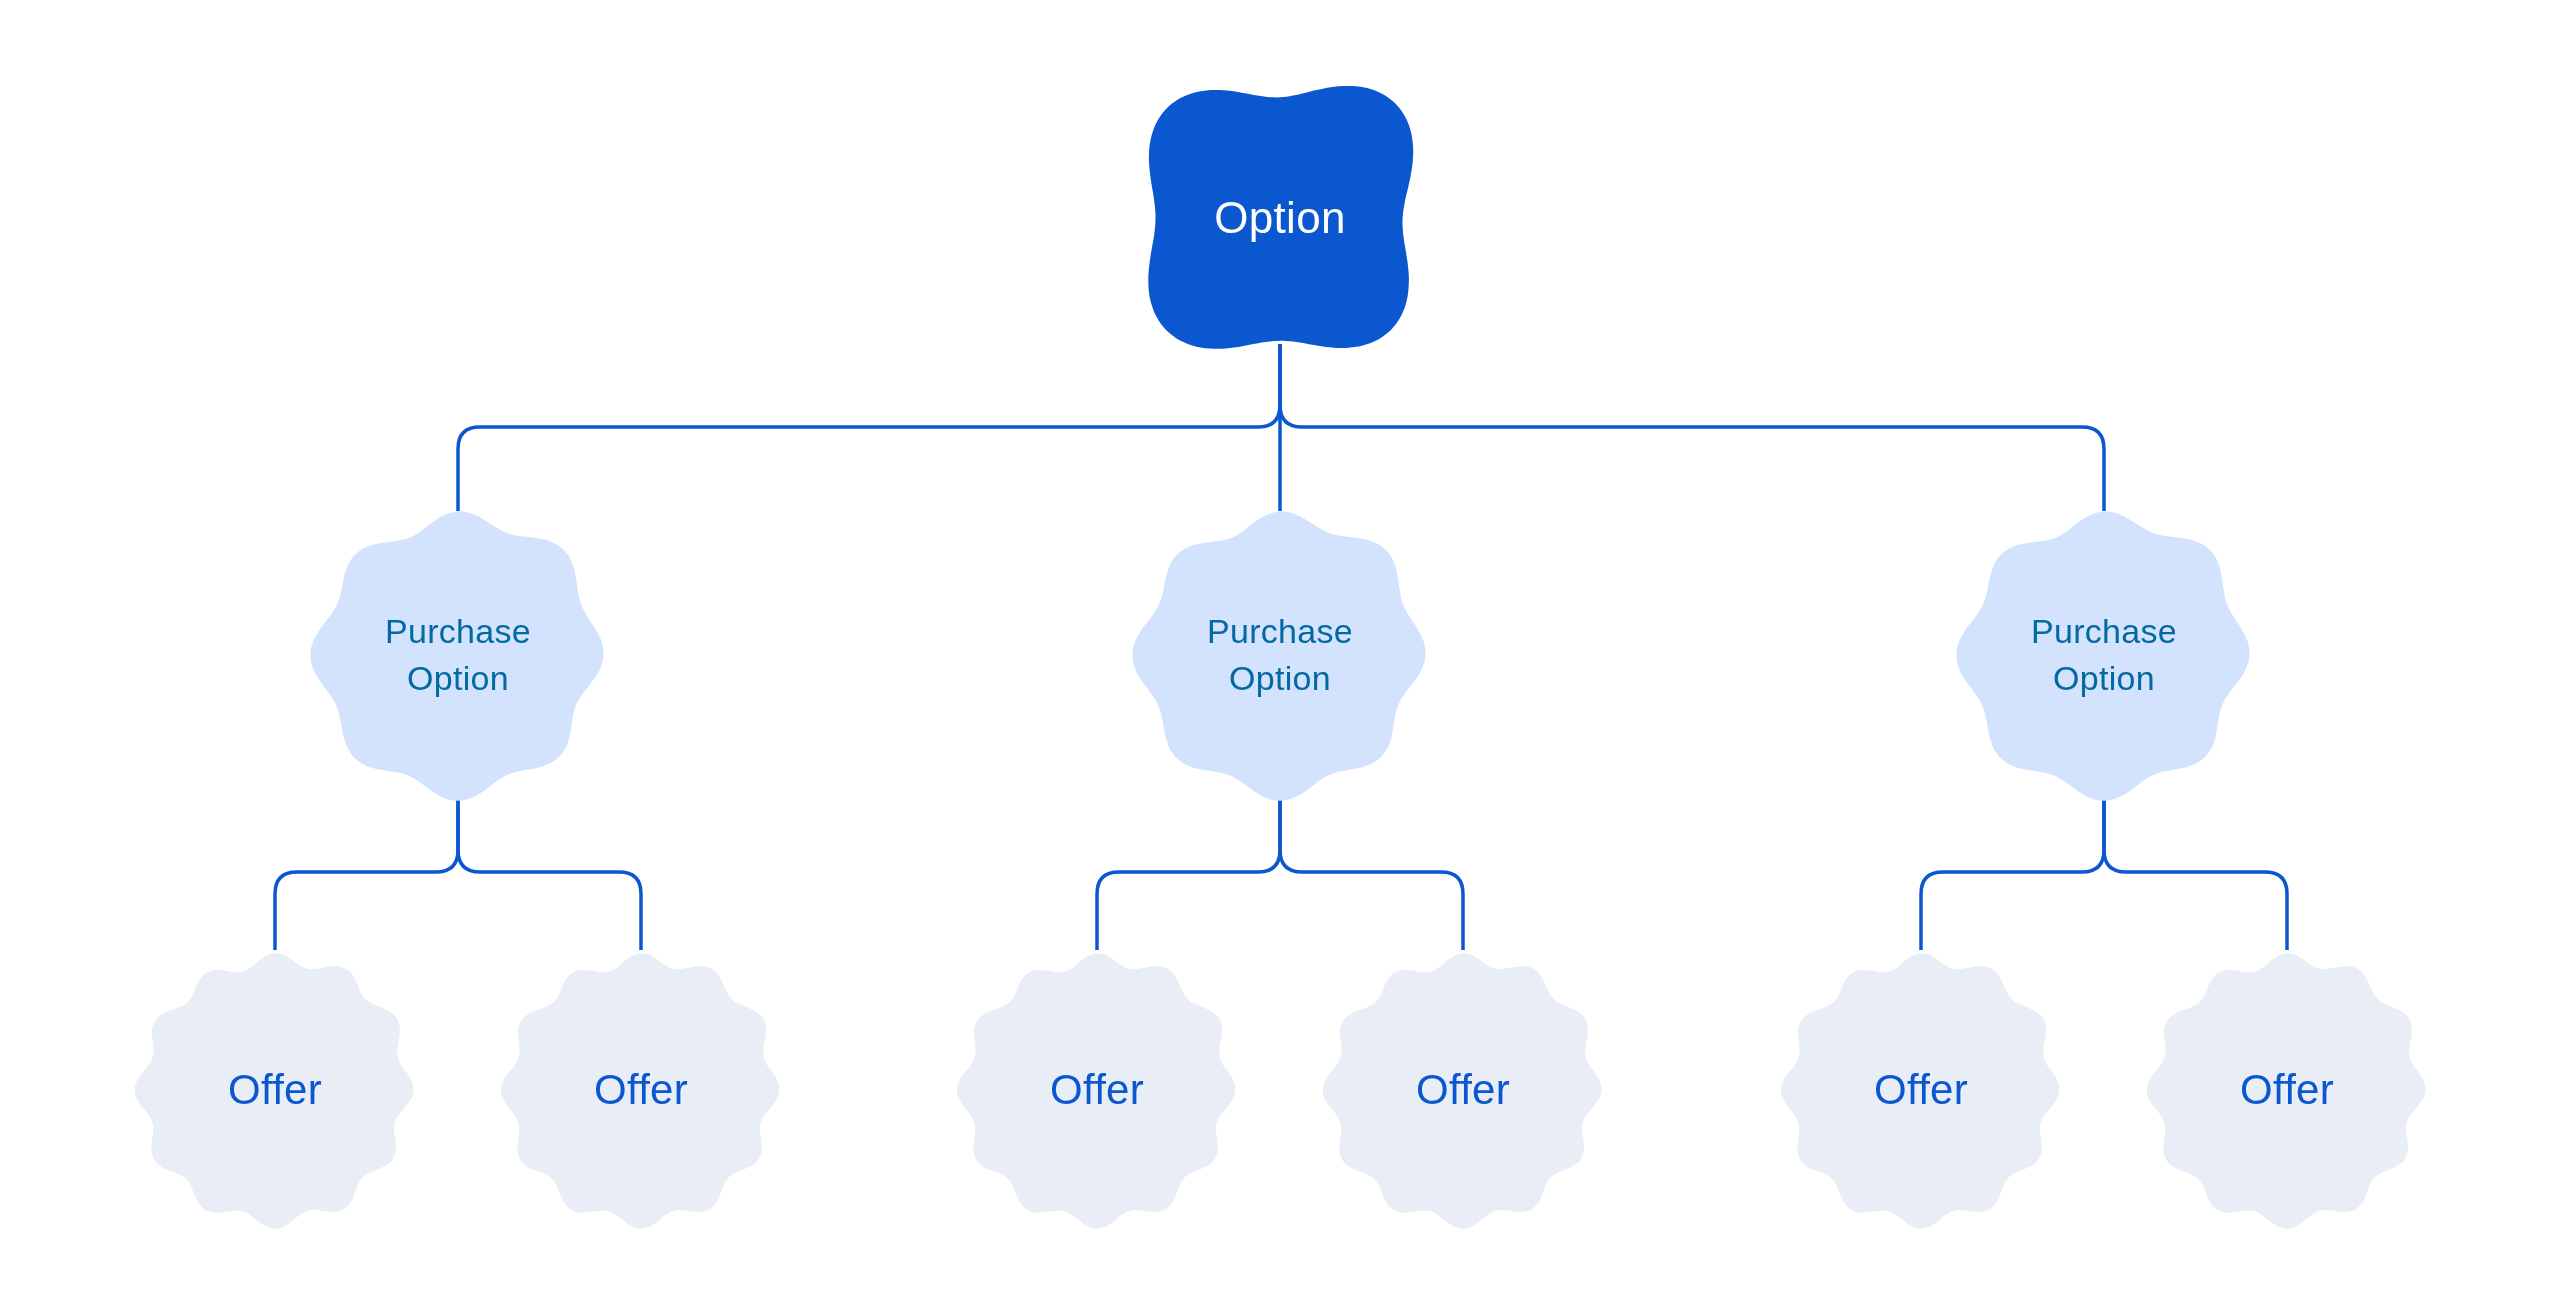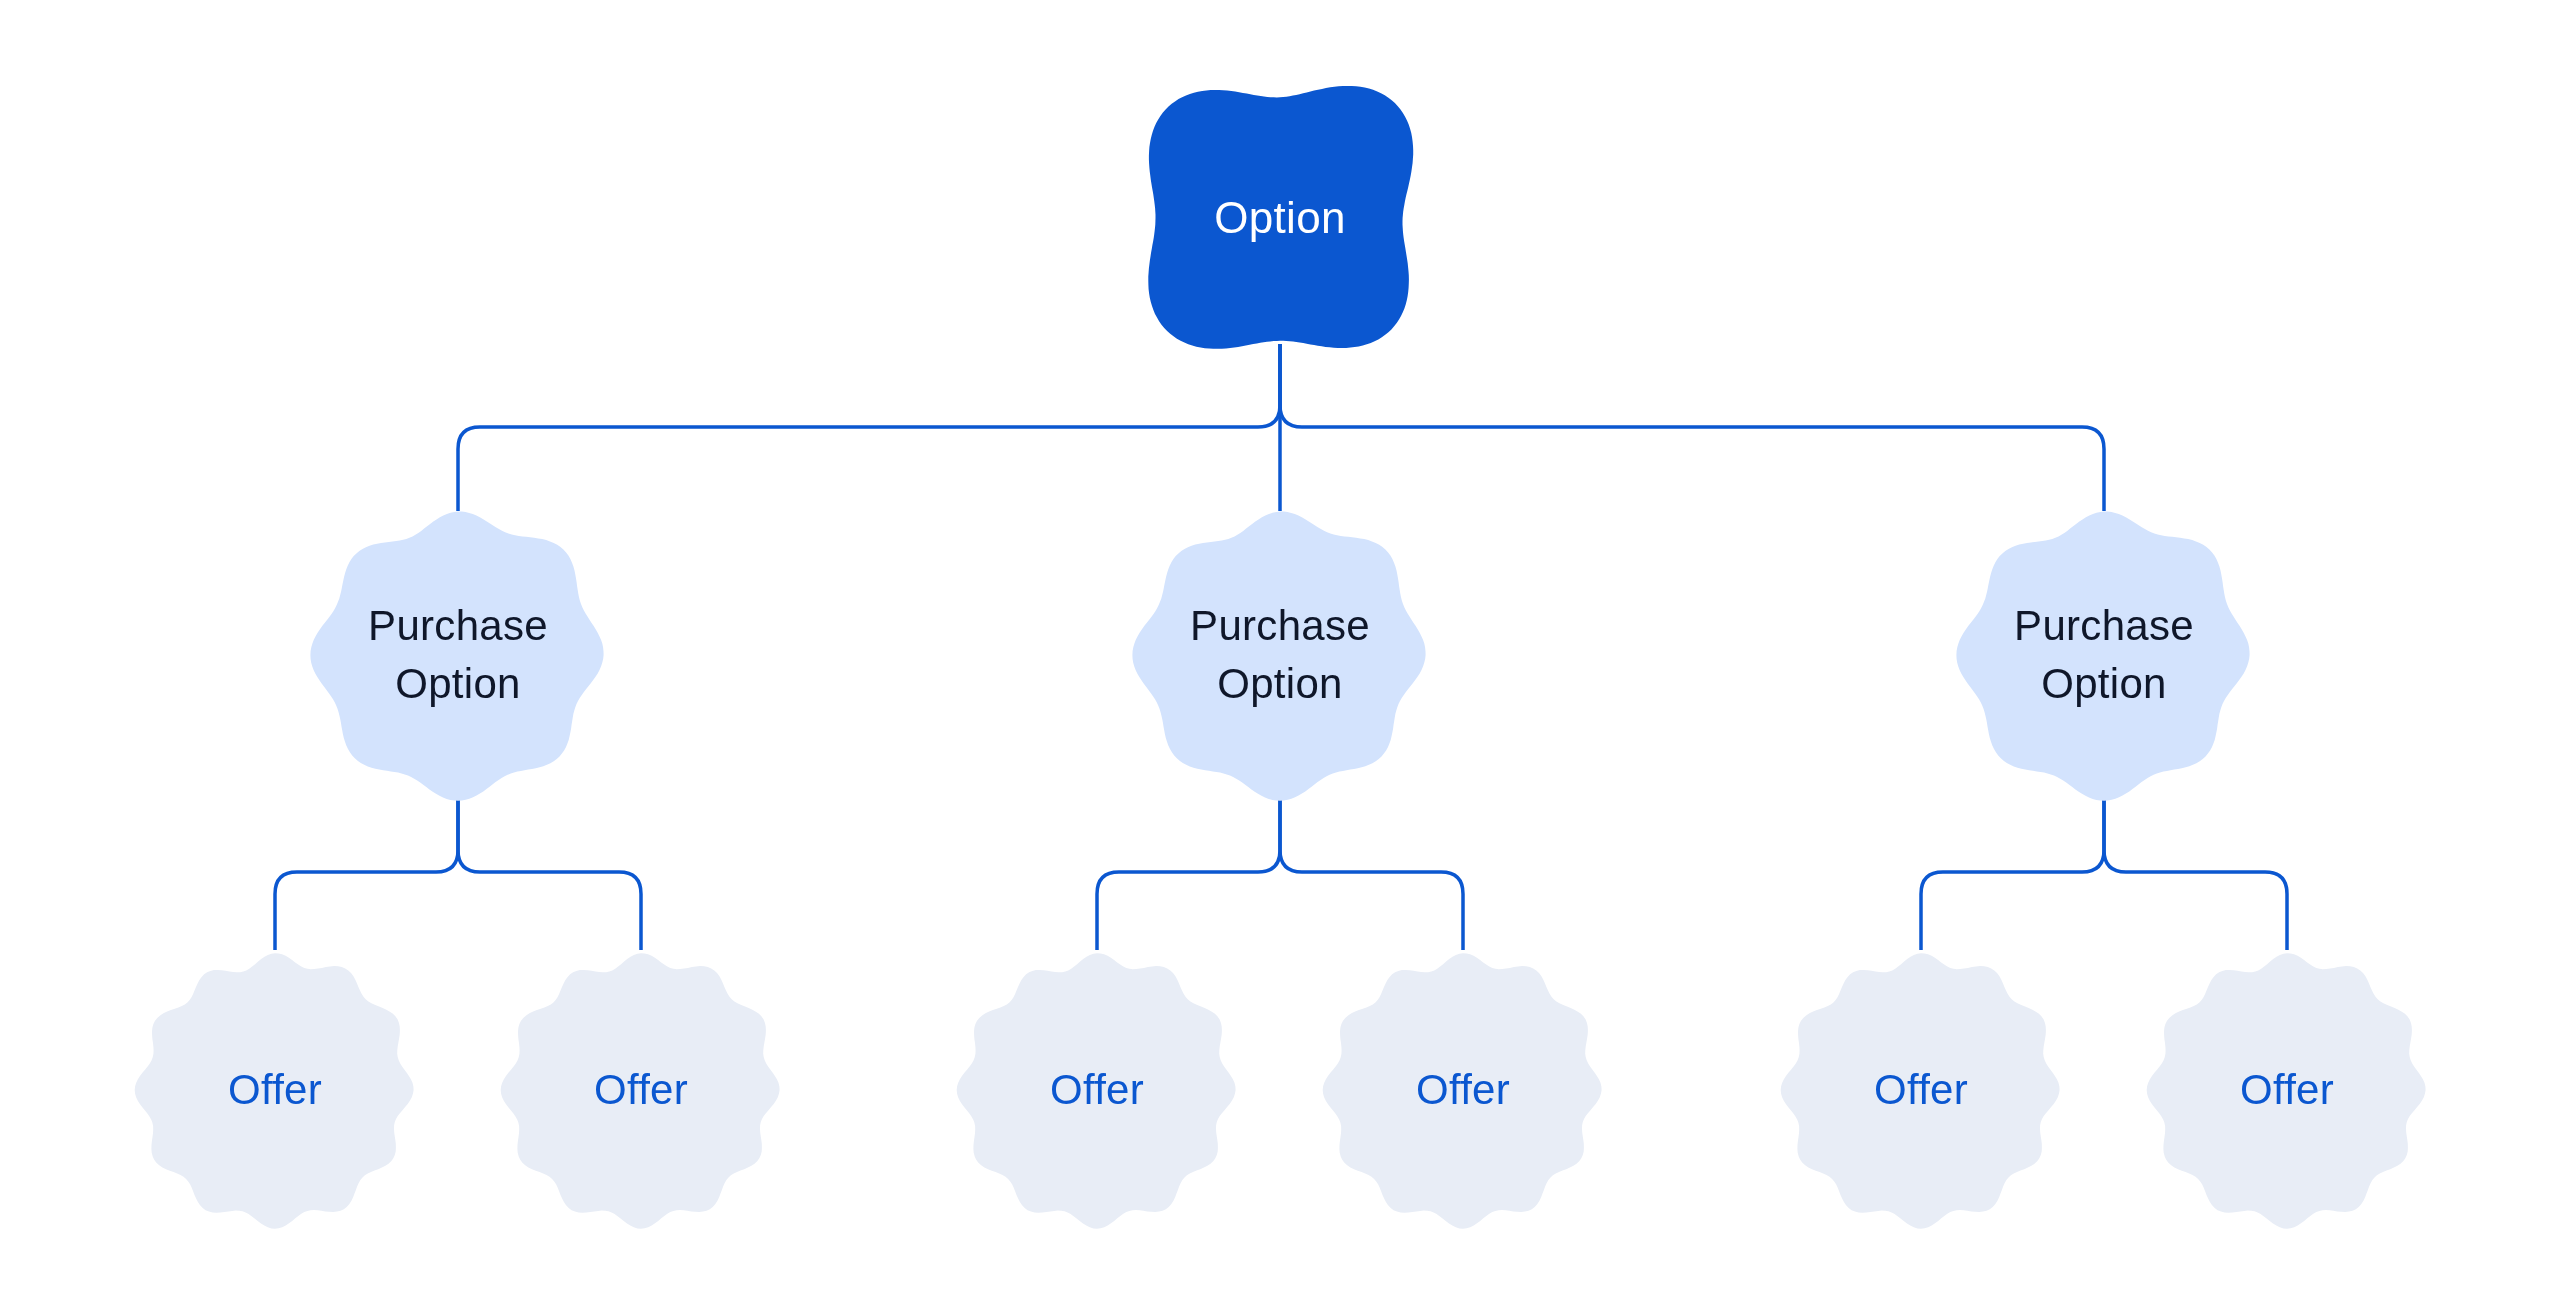--- a/index.html
+++ b/index.html
@@ -38,21 +38,21 @@
     z-index: 2;
     text-align: center;
     font-weight: 500;
     letter-spacing: 0.3px;
     line-height: 1.38;
     pointer-events: none;
   }
   .node-product { width: 300px; height: 300px; }
   .node-product .label { font-size: 44px; color: #ffffff; }
   .node-option { width: 300px; height: 300px; }
-  .node-option .label { font-size: 42px; color: #0f172a; width: 196px; }
+  .node-option .label { font-size: 34px; color: #0369a1; width: 196px; }
   .node-offer { width: 290px; height: 290px; }
   .node-offer .label { font-size: 42px; color: #0b57d0; }
 </style>
 </head>
 <body>
 
 <div class="canvas">
 
   <svg class="connectors" viewBox="0 0 2560 1312" fill="none">
     <g stroke="#0b57d0" stroke-width="3.5" fill="none">

